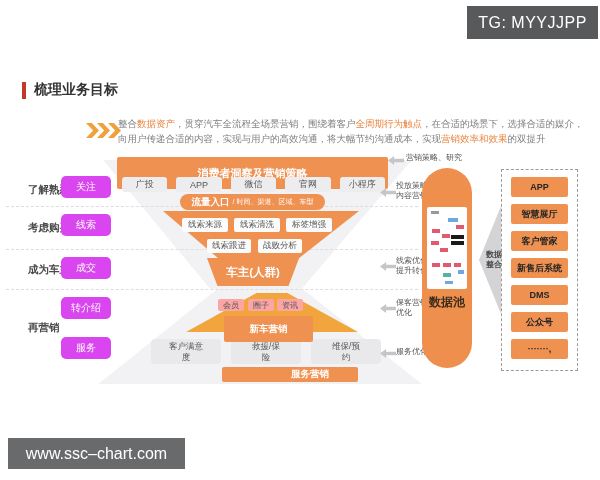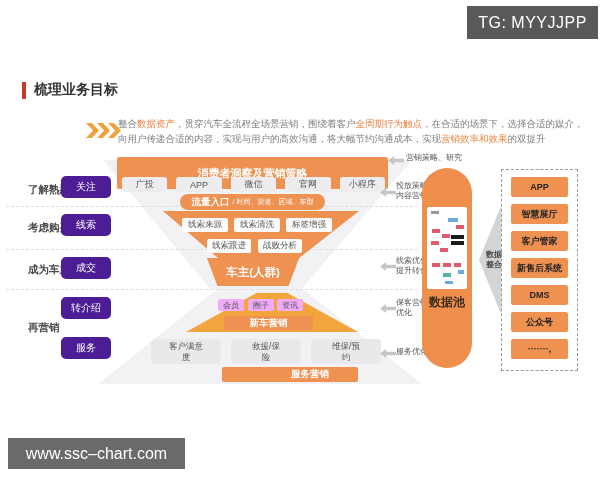--- a/index.html
+++ b/index.html
@@ -28,43 +28,43 @@
 
   
   .bgshape{background:#f2f2f4;z-index:0;}
   #bg-upper{left:100px;top:160px;width:315px;height:129px;clip-path:polygon(1% 0,99% 0,64% 100%,35% 100%);}
   #bg-lower{left:95px;top:289px;width:330px;height:95px;clip-path:polygon(37% 0,63% 0,99% 100%,1% 100%);}
 
   .sep{border-top:1px dashed #ddd;height:0;z-index:1;}
 
   
   .stage-label{font-size:10.5px;font-weight:bold;color:#4a4a4a;z-index:2;}
-  .stage-box{width:50px;height:22px;background:#4c1d95;border-radius:5px;color:#fff;font-size:10px;
+  .stage-box{width:50px;height:22px;background:#d946ef;border-radius:5px;color:#fff;font-size:10px;
     display:flex;align-items:center;justify-content:center;z-index:2;text-align:center;}
 
   
   .obar{background:#ef9151;color:#fff;font-weight:bold;display:flex;align-items:center;justify-content:center;z-index:2;}
   #insight-bar{left:117px;top:157px;width:271px;height:32px;font-size:11px;border-radius:2px;}
   #channels{left:122px;top:177px;width:263px;display:flex;gap:9px;z-index:2;}
   .channel{flex:1;height:15px;background:#ededef;border-radius:3px;color:#555;font-size:9px;
     display:flex;align-items:center;justify-content:center;}
   #traffic-bar{left:180px;top:194px;width:145px;height:16px;border-radius:8px;font-size:9.5px;}
   #traffic-bar .suffix{font-size:7px;font-weight:normal;margin-left:3px;}
   #funnel{left:163px;top:211px;width:196px;height:47px;background:#ef9151;
     clip-path:polygon(0 0,100% 0,69.5% 100%,28% 100%);z-index:2;}
   .fbtn{position:absolute;height:14px;background:#fcfcfc;border-radius:2px;color:#555;font-size:8.5px;
     display:flex;align-items:center;justify-content:center;z-index:3;}
   #owner{left:205px;top:258px;width:96px;height:28px;background:#ef9151;
     clip-path:polygon(2% 0,98% 0,87% 100%,13% 100%);color:#fff;font-weight:bold;font-size:11.5px;
     display:flex;align-items:center;justify-content:center;z-index:2;}
   #pyramid{left:186px;top:293px;width:172px;height:39px;background:#f1a53c;
     clip-path:polygon(41% 0,59% 0,100% 100%,0 100%);z-index:2;}
-  .ptag{position:absolute;top:299px;height:12px;background:#f0abfc;border-radius:2px;color:#555;font-size:8px;
+  .ptag{position:absolute;top:299px;height:12px;background:#fca5a5;border-radius:2px;color:#555;font-size:8px;
     display:flex;align-items:center;justify-content:center;z-index:3;width:26px;}
-  #newcar-bar{left:224px;top:316px;width:89px;height:14px;font-size:9.5px;border-radius:2px;z-index:3;}
+  #newcar-bar{left:224px;top:316px;width:89px;height:26px;font-size:9.5px;border-radius:2px;z-index:3;}
   .svc-btn{position:absolute;top:339px;width:70px;height:25px;background:#e9e9eb;border-radius:4px;color:#555;
     font-size:8.5px;line-height:1.25;display:flex;align-items:center;justify-content:center;text-align:center;z-index:2;}
   #service-bar{left:222px;top:367px;width:96px;height:15px;font-size:9.5px;border-radius:2px;padding-left:40px;}
 
   
   .farrow{width:16px;height:9px;background:#c6c6c8;z-index:2;
     clip-path:polygon(0 50%,38% 0,38% 30%,100% 30%,100% 70%,38% 70%,38% 100%);}
   .flabel{font-size:8px;color:#555;line-height:10px;z-index:2;}
 
   

